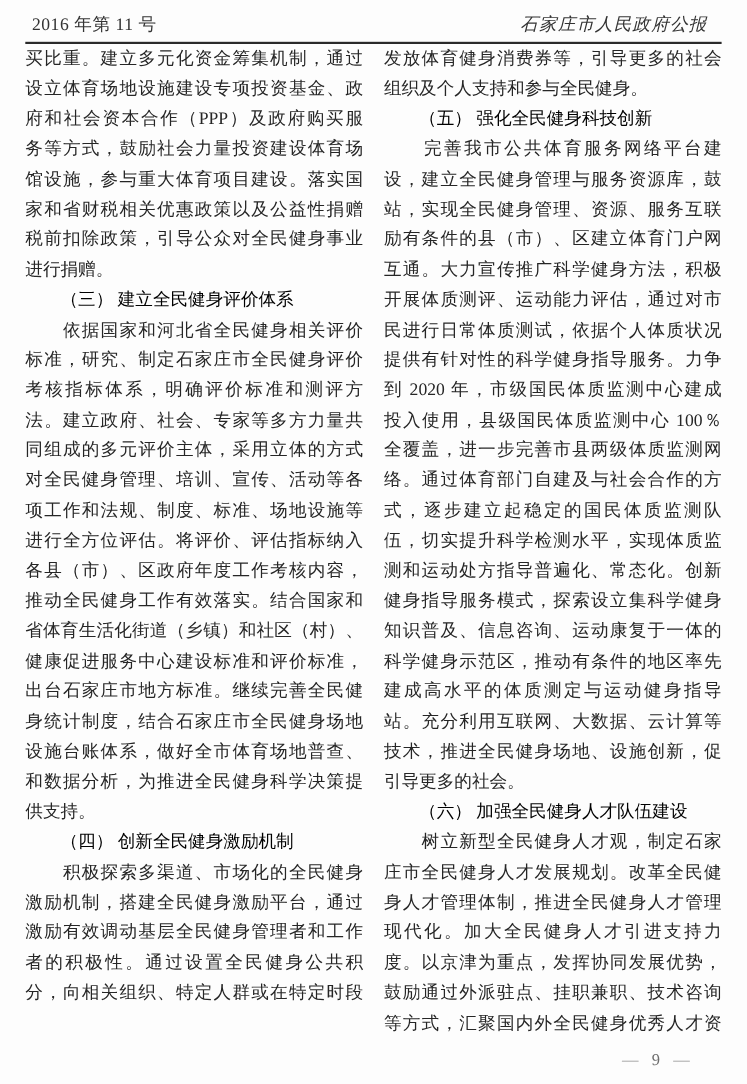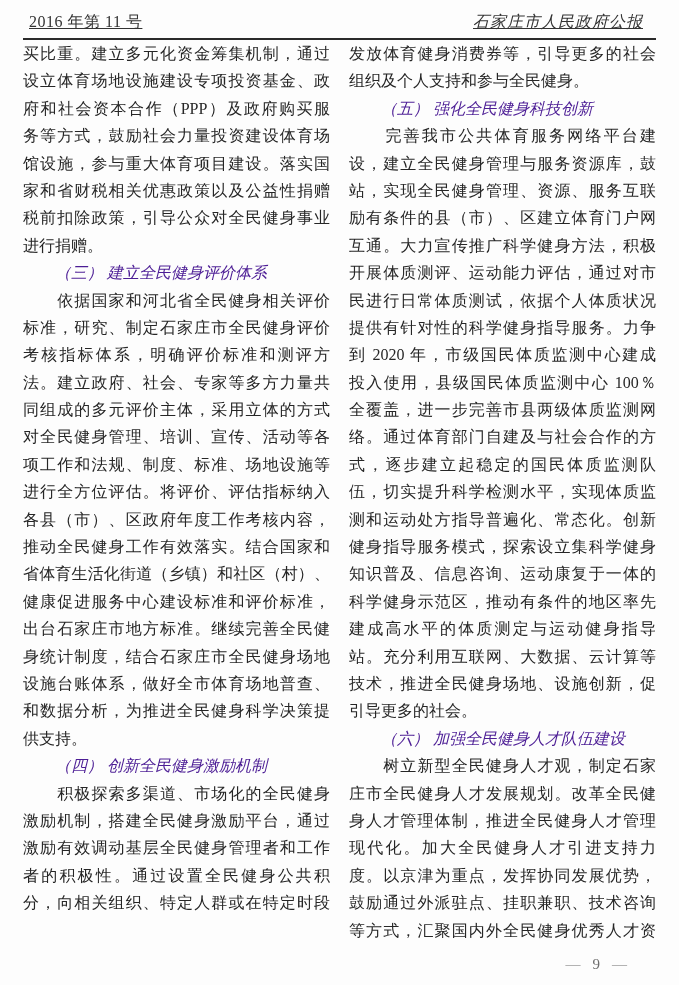--- a/index.html
+++ b/index.html
@@ -18,41 +18,40 @@
   }
   
   .header {
     display: flex;
     justify-content: space-between;
     align-items: flex-start;
     padding: 12px 0 5px 0;
     border-bottom: 2px solid #2a2a2a;
     font-size: 16px;
     color: #333;
-    text-decoration: underline;
   }
   .header .issue { margin-left: 6px; letter-spacing: 0.5px; }
   .header .pub   { margin-right: 13px; font-style: italic; letter-spacing: 1px; }
   
   .doc-body {
     display: flex;
   }
   .col { width: 307px; }
   .col-gap { width: 19px; flex: none; }
   .line {
     height: 27.4px;
     line-height: 27.4px;
     font-size: 16px;
     text-align: justify;
     text-align-last: justify;
     overflow: hidden;
     white-space: pre-wrap;
   }
   .line.para-end { text-align-last: left; }
-  .line.heading  { text-align-last: left; font-style: italic; color: #4c1d95; }
+  .line.heading  { text-align-last: left; color: #000000; }
   
   .footer {
     position: absolute;
     bottom: 12px;
     right: 52px;
     font-size: 15px;
     line-height: 18px;
   }
   .footer .dash { color: #9b9b9b; letter-spacing: 0; }
   .footer .pagenum { color: #6d6d6d; margin: 0 12px; }

